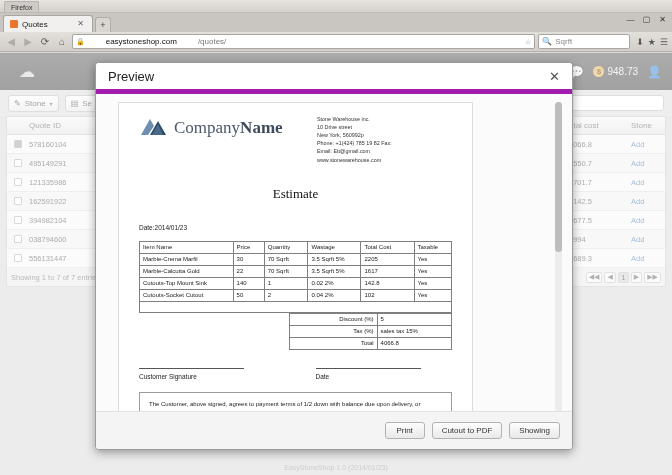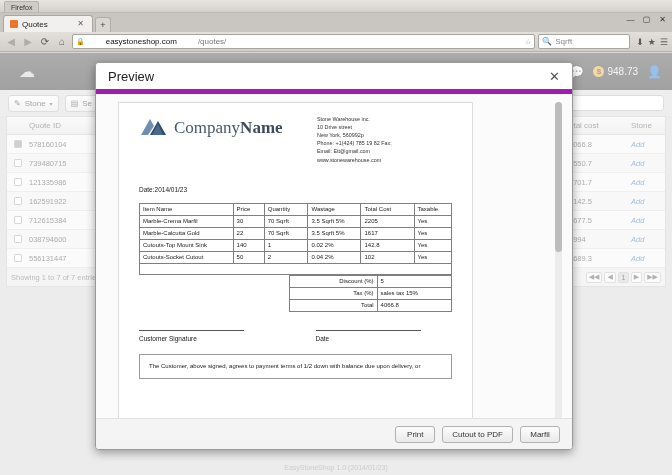--- a/index.html
+++ b/index.html
@@ -187,21 +187,21 @@
   }
   .grid-row:nth-child(even) { background: #efefef; }
   .cell-check { width: 22px; display: flex; justify-content: center; }
   .cell-check i {
     width: 8px; height: 8px; border: 1px solid #a9a9a9; background: #fff;
     display: block; border-radius: 1px;
   }
   .cell-id { width: 88px; color: #444; }
   .cell-spacer { flex: 1; }
   .cell-total { width: 62px; color: #444; }
-  .cell-note { width: 34px; color: #2f6fb3; font-style: italic; }
+  .cell-note { width: 34px; color: #2f6fb3; }
   .grid-foot {
     display: flex; align-items: center; justify-content: space-between;
     height: 18px; padding: 0 4px; font-size: 7.5px; color: #666;
     background: #e9e9e9;
   }
   .pager { display: flex; gap: 2px; align-items: center; }
   .pager span {
     min-width: 11px; height: 11px; padding: 0 2px;
     border: 1px solid #bdbdbd; background: #f6f6f6;
     font-size: 7px; color: #555;
@@ -307,21 +307,21 @@
   .sig-row {
     display: flex; gap: 40px; margin-top: 18px; font-size: 6.5px; color: #222;
   }
   .sig-col { flex: 1; }
   .sig-line { border-top: 1px solid #555; width: 105px; margin-bottom: 4px; }
   .terms-box {
     margin-top: 12px; border: 1px solid #9b9b9b; padding: 7px 9px;
     font-size: 6px; color: #222; line-height: 1.6;
   }
   .modal-foot {
-    height: 31px; border-top: 1px solid #e2e2e2;
+    height: 38px; border-top: 1px solid #e2e2e2;
     background: #f4f4f4;
     display: flex; align-items: center; justify-content: flex-end;
     gap: 7px; padding: 0 12px;
   }
   .mbtn {
     height: 17px; min-width: 40px; padding: 0 9px;
     background: linear-gradient(#fdfdfd,#e9e9e9);
     border: 1px solid #b2b2b2; border-radius: 3px;
     font-size: 8px; color: #333;
     display: flex; align-items: center; justify-content: center;
@@ -418,21 +418,21 @@
               </div>
               <div class="cell-id">578160104</div>
               <div class="cell-spacer"></div>
               <div class="cell-total">4066.8</div>
               <div class="cell-note">Add</div>
             </div>
             <div class="grid-row">
               <div class="cell-check">
                 <i></i>
               </div>
-              <div class="cell-id">739480715</div>
+              <div class="cell-id">495149291</div>
               <div class="cell-spacer"></div>
               <div class="cell-total">2550.7</div>
               <div class="cell-note">Add</div>
             </div>
             <div class="grid-row">
               <div class="cell-check">
                 <i></i>
               </div>
               <div class="cell-id">121335986</div>
               <div class="cell-spacer"></div>
@@ -445,21 +445,21 @@
               </div>
               <div class="cell-id">162591922</div>
               <div class="cell-spacer"></div>
               <div class="cell-total">9142.5</div>
               <div class="cell-note">Add</div>
             </div>
             <div class="grid-row">
               <div class="cell-check">
                 <i></i>
               </div>
-              <div class="cell-id">712615384</div>
+              <div class="cell-id">394982104</div>
               <div class="cell-spacer"></div>
               <div class="cell-total">7677.5</div>
               <div class="cell-note">Add</div>
             </div>
             <div class="grid-row">
               <div class="cell-check">
                 <i></i>
               </div>
               <div class="cell-id">038794600</div>
               <div class="cell-spacer"></div>
@@ -517,20 +517,21 @@
           <div class="company-block" id="company-block">
               <div>Stone Warehouse inc.</div>
               <div>10 Drive street</div>
               <div>New York, 560992p</div>
               <div>Phone: +1(424) 785 19 82 Fax:</div>
               <div>Email: Ett@gmail.com</div>
               <div>www.stonewarehouse.com</div>
             </div>
         </div>
 
+        <div class="doc-title">Estimate</div>
 
         <div class="doc-date">
           <span>Date:</span><span>2014/01/23</span>
         </div>
 
         <table class="items">
           <thead>
             <tr>
               <th class="col-item">Item Name</th>
               <th class="col-price">Price</th>
@@ -611,16 +612,16 @@
       </div>
 
       <div class="scrollbar">
         <div class="thumb"></div>
       </div>
     </div>
 
     <div class="modal-foot">
       <div class="mbtn">Print</div>
       <div class="mbtn">Cutout to PDF</div>
-      <div class="mbtn">Marfil</div>
+      <div class="mbtn">Showing</div>
     </div>
   </div>
 </div>
 
 </body></html>

